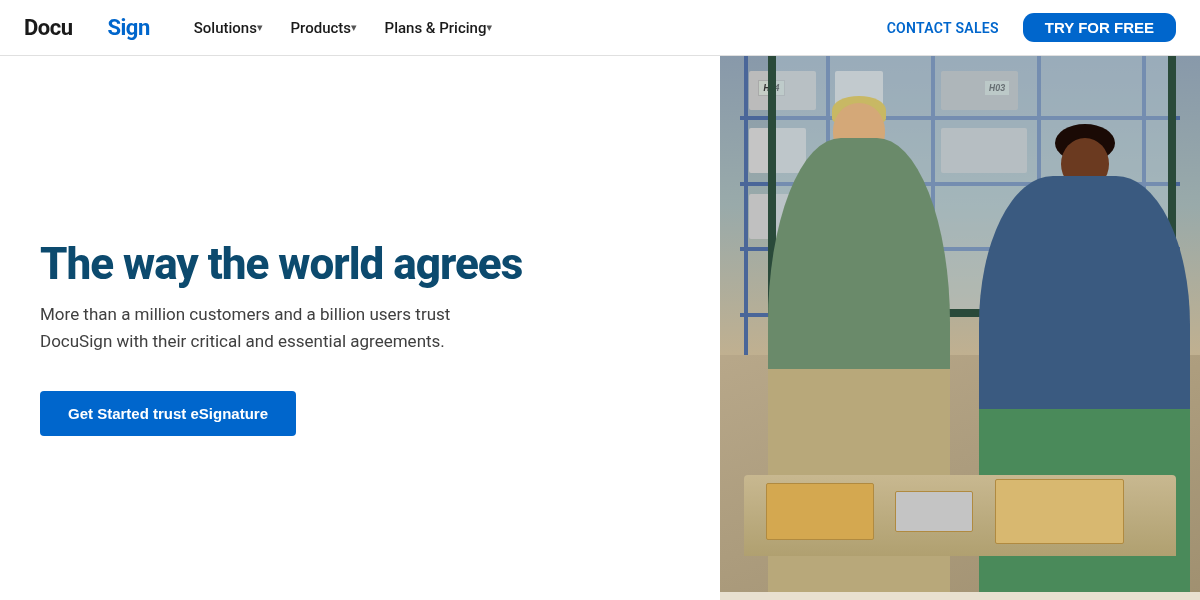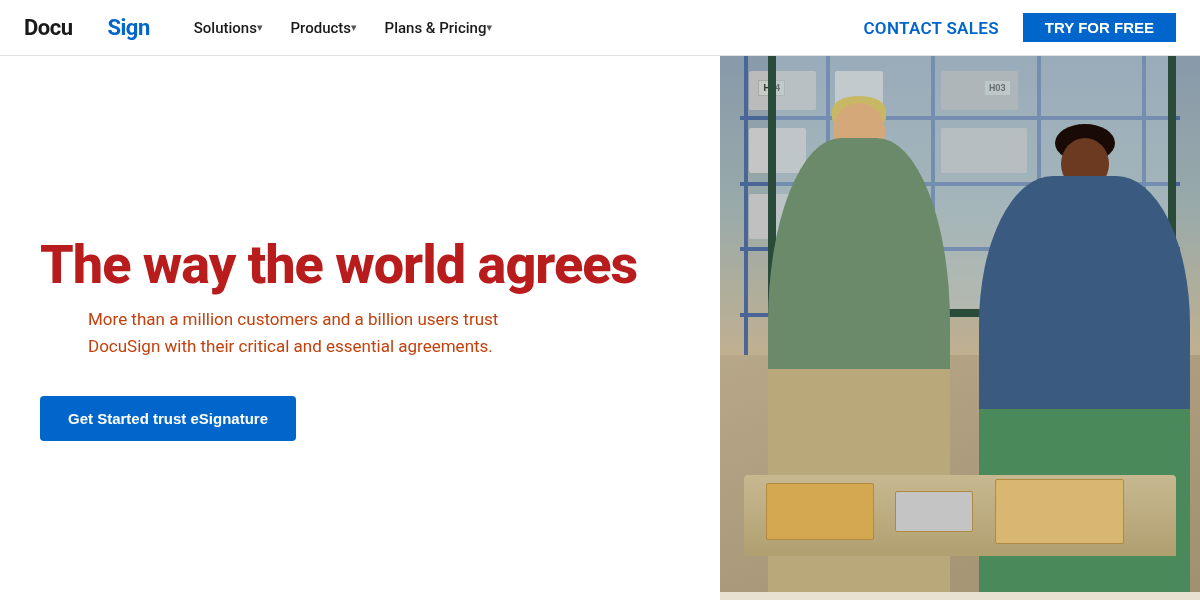--- a/index.html
+++ b/index.html
@@ -72,21 +72,21 @@
     }
 
     .nav-right {
       display: flex;
       align-items: center;
       gap: 8px;
     }
 
     .nav-link {
       padding: 6px 16px;
-      font-size: 17px;
+      font-size: 14px;
       font-weight: 600;
       color: #0066cc;
       cursor: pointer;
       text-transform: uppercase;
       letter-spacing: 0.3px;
       text-align: right;
     }
 
     .btn-view-plans {
       padding: 8px 20px;
@@ -100,21 +100,21 @@
       letter-spacing: 0.3px;
     }
 
     .btn-try-free {
       padding: 6px 22px;
       font-size: 15px;
       font-weight: 600;
       color: #fff;
       background: #0066cc;
       border: none;
-      border-radius: 0;
+      border-radius: 11px;
       cursor: pointer;
       white-space: nowrap;
     }
 
     
     .main {
       display: flex;
       height: calc(600px - 56px);
       position: relative;
     }
@@ -122,35 +122,34 @@
     
     .left-content {
       width: 60%;
       padding: 60px 40px 40px 40px;
       display: flex;
       flex-direction: column;
       justify-content: center;
     }
 
     .hero-title {
-      font-size: 54px;
+      font-size: 44px;
       font-weight: 800;
-      color: #b91c1c;
+      color: #0c4a6e;
       line-height: 1.1;
       margin-bottom: 12px;
       letter-spacing: -1px;
     }
 
     .hero-subtitle {
       font-size: 17px;
-      color: #c2410c;
+      color: #404040;
       line-height: 1.6;
       max-width: 440px;
       margin-bottom: 36px;
-      margin-left: 48px;
     }
 
     .btn-cta {
       display: inline-block;
       padding: 14px 28px;
       font-size: 15px;
       font-weight: 600;
       color: #fff;
       background: #0066cc;
       border: none;
@@ -158,20 +157,21 @@
       cursor: pointer;
       width: fit-content;
     }
 
     
     .right-image {
       width: 40%;
       position: relative;
       overflow: hidden;
       background: #0369a1;
+      font-style: italic;
     }
 
     
     .image-bg {
       width: 100%;
       height: 100%;
       position: relative;
       background: linear-gradient(160deg, #d4c4a8 0%, #b8a88a 40%, #a09070 100%);
     }
 

